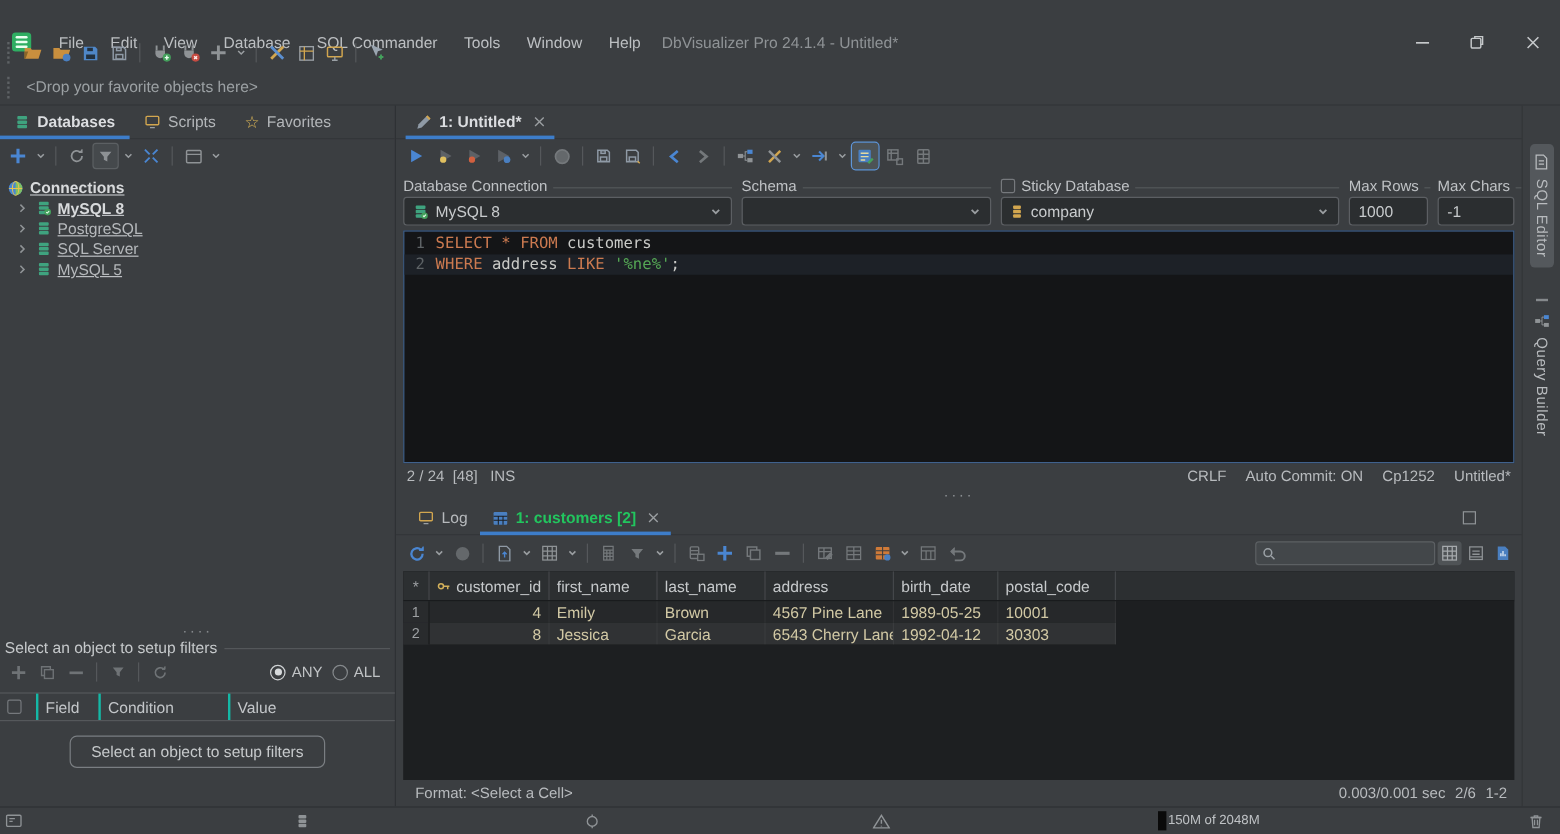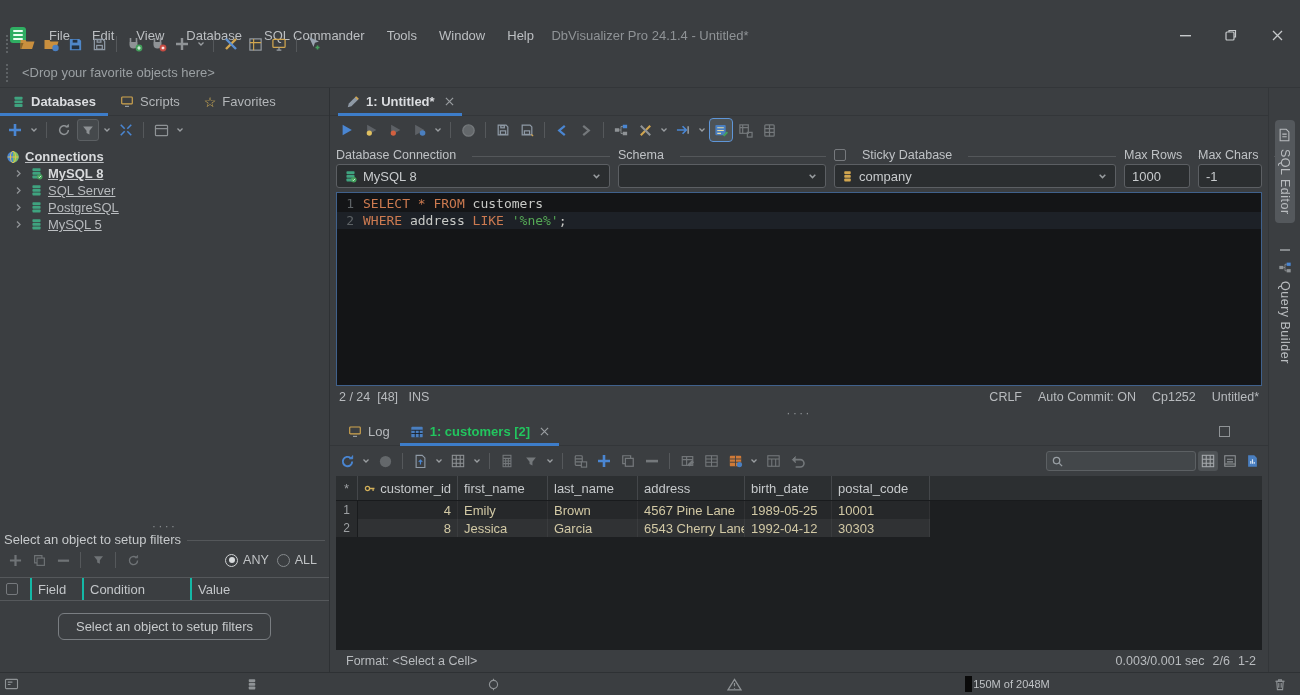--- a/index.html
+++ b/index.html
@@ -63,21 +63,21 @@
              background:transparent;color:#c6c9cb;font-size:13px;font-family:inherit;}
 
   
   .main{flex:1;display:flex;flex-direction:column;min-width:0;}
   .sql-tabbar{height:28px;display:flex;border-bottom:1px solid #333639;flex:none;padding-left:8px;}
   .sql-tab{display:flex;align-items:center;gap:6px;padding:0 8px;position:relative;color:#dbdde0;font-weight:bold;}
   .sql-tab::after{content:'';position:absolute;left:0;right:0;bottom:-1px;height:3px;background:#3d7dca;}
   .sql-toolbar{height:28px;display:flex;align-items:center;gap:2px;padding:0 6px;flex:none;}
   .conn-panel{height:48px;flex:none;display:flex;gap:8px;padding:2px 6px 0 6px;}
   .grp{display:flex;flex-direction:column;min-width:0;}
-  .grp-label{height:18px;display:flex;align-items:center;gap:16px;font-size:12.5px;color:#bfc2c5;white-space:nowrap;}
+  .grp-label{height:18px;display:flex;align-items:center;gap:5px;font-size:12.5px;color:#bfc2c5;white-space:nowrap;}
   .combo{height:24px;background:#2b2e30;border:1px solid #5c5f63;border-radius:3px;display:flex;align-items:center;
          gap:6px;padding:0 7px;color:#c8cbcd;}
   .combo .chvbox{margin-left:auto;}
   .num-input{height:24px;width:100%;background:#2b2e30;border:1px solid #5c5f63;border-radius:3px;color:#c8cbcd;
              font-size:13px;padding:0 7px;font-family:inherit;}
 
   .editor{height:194px;flex:none;margin:0 6px;background:#141517;border:1px solid #40618c;
           font-family:"DejaVu Sans Mono",monospace;padding-top:2px;overflow:hidden;}
   .code-line{display:flex;height:17px;line-height:17px;font-size:13px;white-space:pre;}
   .code-line.current{background:#1d2127;}
@@ -371,38 +371,38 @@
             </span>
             <span class="tw">
               <svg width="13" height="13" viewBox="0 0 16 16">
                 <g fill="#3fa37f">
                   <rect x="3" y="1.5" width="10" height="3.6" rx="1"></rect>
                   <rect x="3" y="6" width="10" height="3.6" rx="1"></rect>
                   <rect x="3" y="10.5" width="10" height="3.6" rx="1"></rect>
                 </g>
               </svg>
             </span>
-            <span class="lbl">SQL Server</span>
+            <span class="lbl">PostgreSQL</span>
           </div>
           <div class="tree-row" style="padding-left: 6px;">
             <span class="tw">
               <svg width="9" height="9" viewBox="0 0 9 9">
                 <path d="M3 1.5 6 4.5 3 7.5" stroke="#8f9396" fill="none" stroke-width="1.3"></path>
               </svg>
             </span>
             <span class="tw">
               <svg width="13" height="13" viewBox="0 0 16 16">
                 <g fill="#3fa37f">
                   <rect x="3" y="1.5" width="10" height="3.6" rx="1"></rect>
                   <rect x="3" y="6" width="10" height="3.6" rx="1"></rect>
                   <rect x="3" y="10.5" width="10" height="3.6" rx="1"></rect>
                 </g>
               </svg>
             </span>
-            <span class="lbl">PostgreSQL</span>
+            <span class="lbl">SQL Server</span>
           </div>
           <div class="tree-row" style="padding-left: 6px;">
             <span class="tw">
               <svg width="9" height="9" viewBox="0 0 9 9">
                 <path d="M3 1.5 6 4.5 3 7.5" stroke="#8f9396" fill="none" stroke-width="1.3"></path>
               </svg>
             </span>
             <span class="tw">
               <svg width="13" height="13" viewBox="0 0 16 16">
                 <g fill="#3fa37f">

